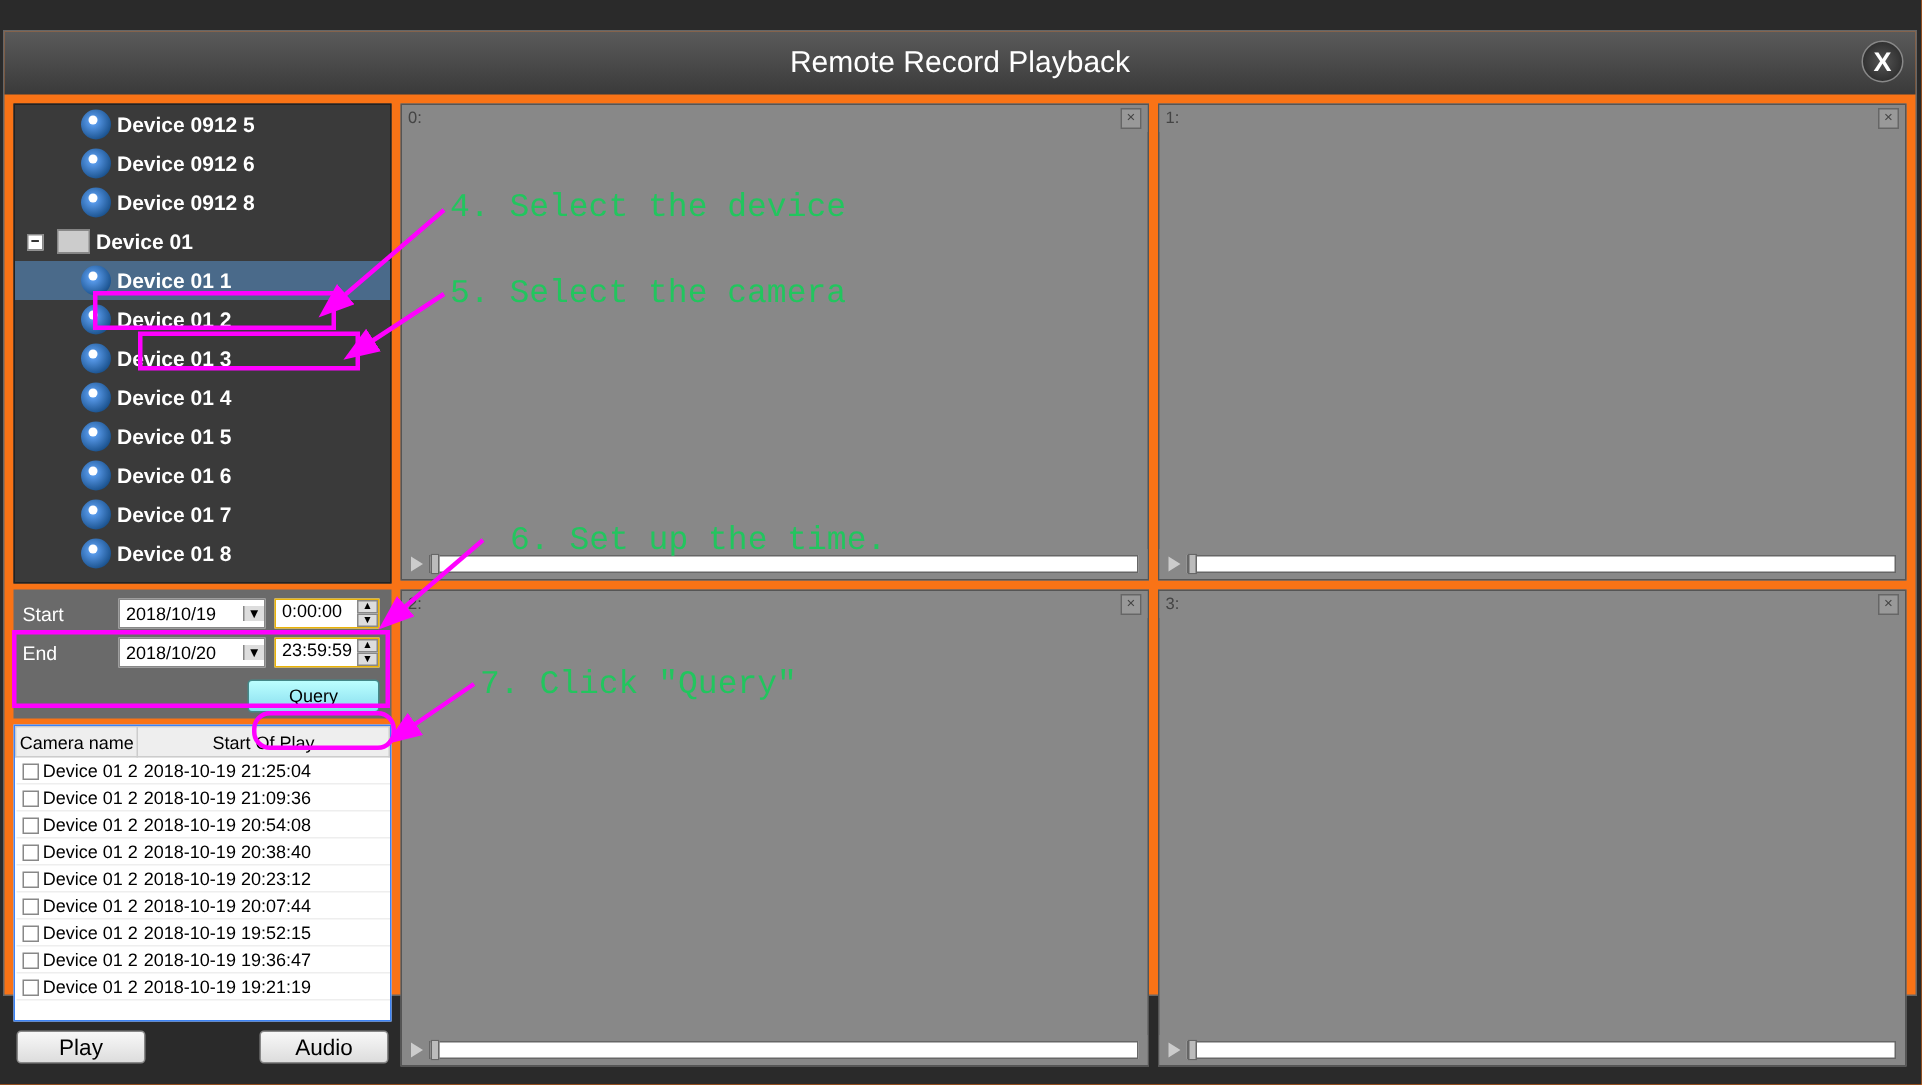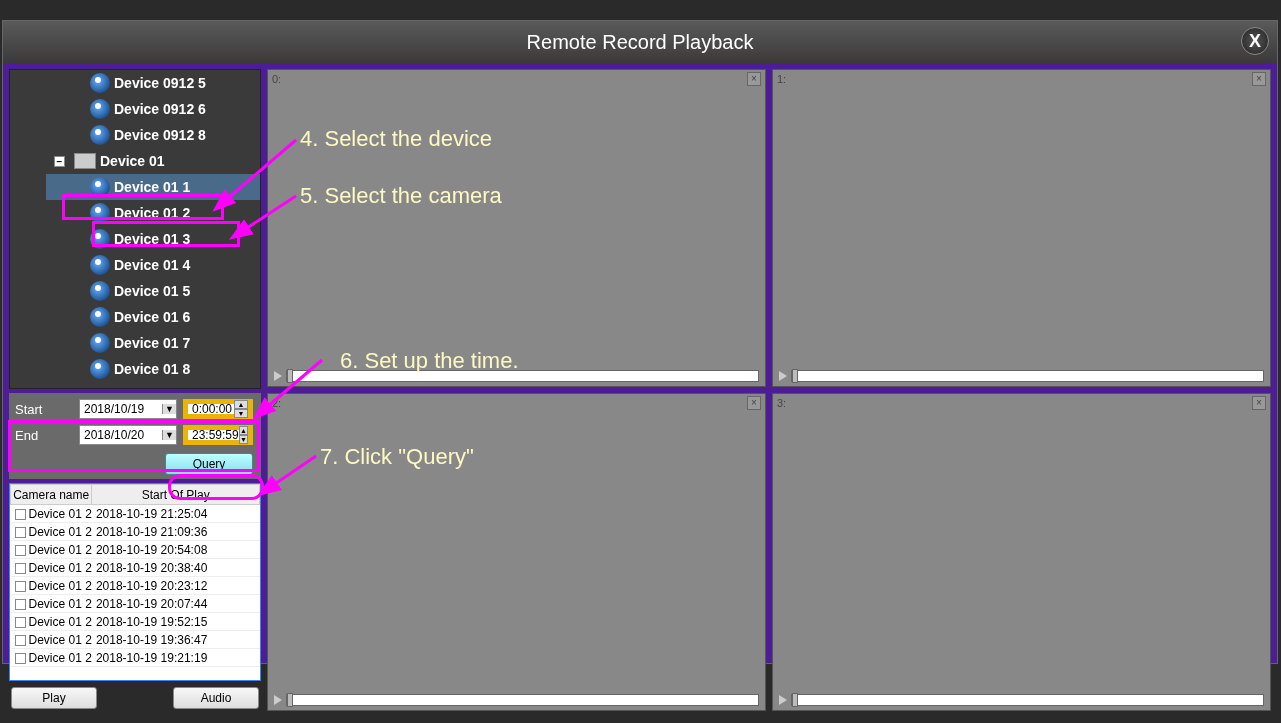--- a/index.html
+++ b/index.html
@@ -1,79 +1,79 @@
 <!DOCTYPE html>
 <html><head>
 <meta charset="utf-8">
 <style>
 * { box-sizing: border-box; margin: 0; padding: 0; font-family: Arial, sans-serif; }
 body { background: #2a2a2a; width: 1281px; height: 723px; overflow: hidden; position: relative; }
 
-.window { position: absolute; left: 2px; top: 20px; width: 1276px; height: 644px; background: #4c1d95; border: 1px solid #666; }
+.window { position: absolute; left: 2px; top: 20px; width: 1276px; height: 644px; background: #f97316; border: 1px solid #666; }
 
 .titlebar { height: 42px; background: linear-gradient(#5a5a5a, #3a3a3a); display: flex; align-items: center; justify-content: center; position: relative; }
 .titlebar-text { color: #fff; font-size: 20px; }
 .close-btn { position: absolute; right: 8px; top: 6px; width: 28px; height: 28px; background: radial-gradient(#555, #222); border-radius: 50%; color: #fff; font-size: 18px; font-weight: bold; display: flex; align-items: center; justify-content: center; cursor: pointer; border: 1px solid #888; }
 
 .content { display: flex; height: 654px; padding: 6px; gap: 6px; }
 
 .left-panel { width: 252px; display: flex; flex-direction: column; gap: 4px; }
 
 .tree-box { height: 320px; background: #3a3a3a; border: 1px solid #222; overflow-y: auto; position: relative; }
 .tree-box::-webkit-scrollbar { width: 16px; }
 .tree-box::-webkit-scrollbar-track { background: #ddd; }
 .tree-box::-webkit-scrollbar-thumb { background: #aaa; border: 1px solid #888; }
 
-.tree-item { display: flex; align-items: center; height: 26px; color: #fff; font-size: 14px; font-weight: bold; padding-left: 22px; cursor: pointer; margin-left: 36px; }
+.tree-item { display: flex; align-items: center; height: 26px; color: #fff; font-size: 14px; font-weight: bold; padding-left: 22px; cursor: pointer; }
 .tree-item.child { padding-left: 44px; }
 .tree-item .cam-icon { width: 20px; height: 20px; background: radial-gradient(circle at 40% 40%, #6af, #036); border-radius: 50%; margin-right: 4px; position: relative; }
 .tree-item .cam-icon::after { content: ""; position: absolute; width: 6px; height: 6px; background: #fff; border-radius: 50%; top: 4px; left: 5px; }
 .tree-item .dev-icon { width: 22px; height: 16px; background: #ccc; border: 1px solid #888; margin-right: 4px; }
 .tree-expand { position: absolute; left: 8px; width: 11px; height: 11px; border: 1px solid #888; background: #fff; color: #000; font-size: 10px; line-height: 9px; text-align: center; }
 .tree-parent { position: relative; padding-left: 28px; }
 .tree-item.selected { background: #4a6a8a; }
 
 .time-panel { background: #6a6a6a; padding: 4px 2px 2px 2px; }
 .time-row { display: flex; align-items: center; height: 24px; margin-bottom: 2px; gap: 6px; }
 .time-label { width: 62px; color: #fff; font-size: 13px; padding-left: 4px; }
 .date-input { width: 98px; height: 20px; background: #fff; border: 1px solid #888; font-size: 12px; padding-left: 4px; display: flex; align-items: center; justify-content: space-between; }
 .date-input .dd { width: 14px; background: #ddd; text-align: center; font-size: 9px; border-left: 1px solid #888; }
-.time-input { width: 70px; height: 20px; background: #fff; border: 5px solid #eab308; font-size: 12px; padding-left: 4px; display: flex; align-items: center; justify-content: space-between; }
+.time-input { width: 70px; height: 20px; background: #fff; border: 1px solid #eab308; font-size: 12px; padding-left: 4px; display: flex; justify-content: space-between; }
 .spinner { width: 14px; display: flex; flex-direction: column; }
 .spinner div { height: 9px; background: #ddd; border: 1px solid #888; font-size: 7px; text-align: center; line-height: 7px; }
 
 .query-row { display: flex; justify-content: flex-end; padding: 4px 6px 2px 0; }
 .query-btn { width: 88px; height: 22px; background: linear-gradient(#bff, #8de); border: 1px solid #488; border-radius: 3px; font-size: 12px; cursor: pointer; }
 
 .results-box { flex: 1; background: #fff; border: 1px solid #3b82f6; overflow: auto; font-size: 12px; }
 .results-box table { width: 100%; border-collapse: collapse; }
 .results-box th { background: #eee; border: 1px solid #ccc; height: 20px; font-weight: normal; font-size: 12px; }
 .results-box td { border-bottom: 1px solid #eee; height: 18px; padding-left: 4px; white-space: nowrap; }
 .results-box td:first-child { width: 80px; }
 .chk { display: inline-block; width: 11px; height: 11px; border: 1px solid #888; margin-right: 3px; vertical-align: middle; }
 .results-box::-webkit-scrollbar { width: 16px; height: 16px; }
 .results-box::-webkit-scrollbar-track { background: #eee; }
 .results-box::-webkit-scrollbar-thumb { background: #ccc; border: 1px solid #aaa; }
 .results-box::-webkit-scrollbar-button { background: #ddd; border: 1px solid #aaa; height: 16px; width: 16px; }
 
 .bottom-buttons { display: flex; justify-content: space-between; padding: 2px 2px; }
-.btn { width: 86px; height: 22px; background: linear-gradient(#f8f8f8, #ddd); border: 1px solid #888; border-radius: 3px; font-size: 12px; cursor: pointer; }
+.btn { width: 86px; height: 22px; background: linear-gradient(#f8f8f8, #ddd); border: 1px solid #888; border-radius: 3px; font-size: 15px; cursor: pointer; }
 
 .video-grid { flex: 1; display: grid; grid-template-columns: 1fr 1fr; grid-template-rows: 1fr 1fr; gap: 6px; }
 .video-pane { background: #888; border: 1px solid #555; position: relative; display: flex; flex-direction: column; }
 .pane-header { height: 18px; background: #888; display: flex; justify-content: space-between; align-items: center; padding: 0 4px; color: #444; font-size: 11px; }
 .pane-x { width: 14px; height: 14px; background: #999; border: 1px solid #666; color: #444; font-size: 10px; text-align: center; line-height: 12px; cursor: pointer; }
 .pane-body { flex: 1; }
 .pane-footer { height: 20px; background: #888; display: flex; align-items: center; padding: 0 6px; gap: 4px; }
 .play-arrow { width: 0; height: 0; border-left: 8px solid #ccc; border-top: 5px solid transparent; border-bottom: 5px solid transparent; cursor: pointer; }
 .timeline { flex: 1; height: 12px; background: #fff; border: 1px solid #666; position: relative; }
 .timeline-thumb { position: absolute; left: 0; top: -2px; width: 6px; height: 14px; background: #bbb; border: 1px solid #666; }
 
 
-.anno { position: absolute; color: #fef9c3; font-family: Liberation Sans, sans-serif; font-size: 22px; font-weight: normal; pointer-events: none; z-index: 100; }
+.anno { position: absolute; color: #22c55e; font-family: Liberation Mono, monospace; font-size: 22px; font-weight: normal; pointer-events: none; z-index: 100; }
 .hl { position: absolute; border: 3px solid #f0f; pointer-events: none; z-index: 99; }
 .arrow { position: absolute; pointer-events: none; z-index: 100; }
 
 </style>
 </head>
 <body>
 
 <div class="window">
   <div class="titlebar">
     <span class="titlebar-text">Remote Record Playback</span>

